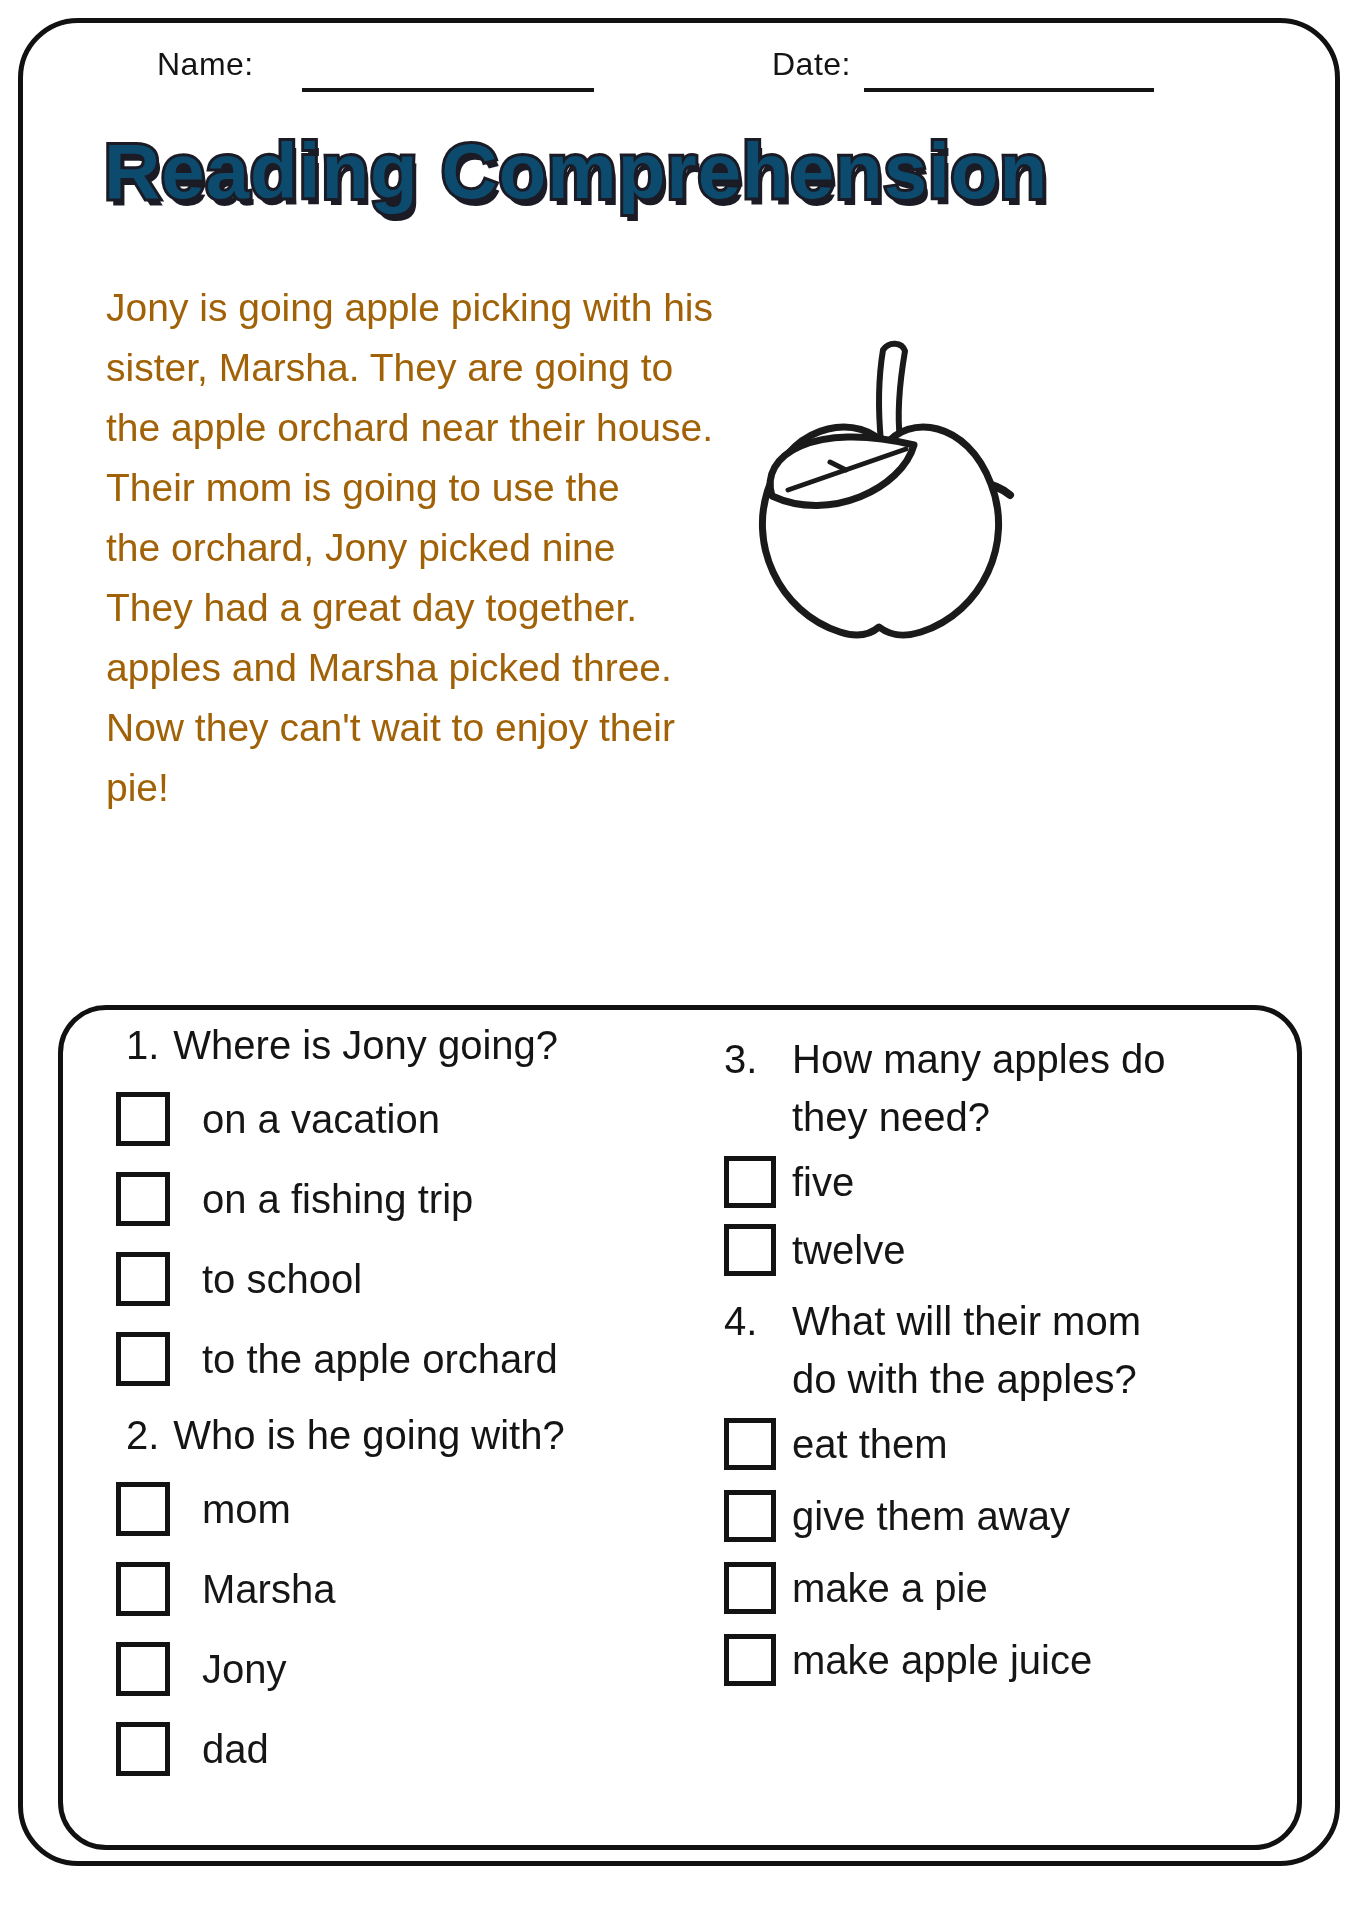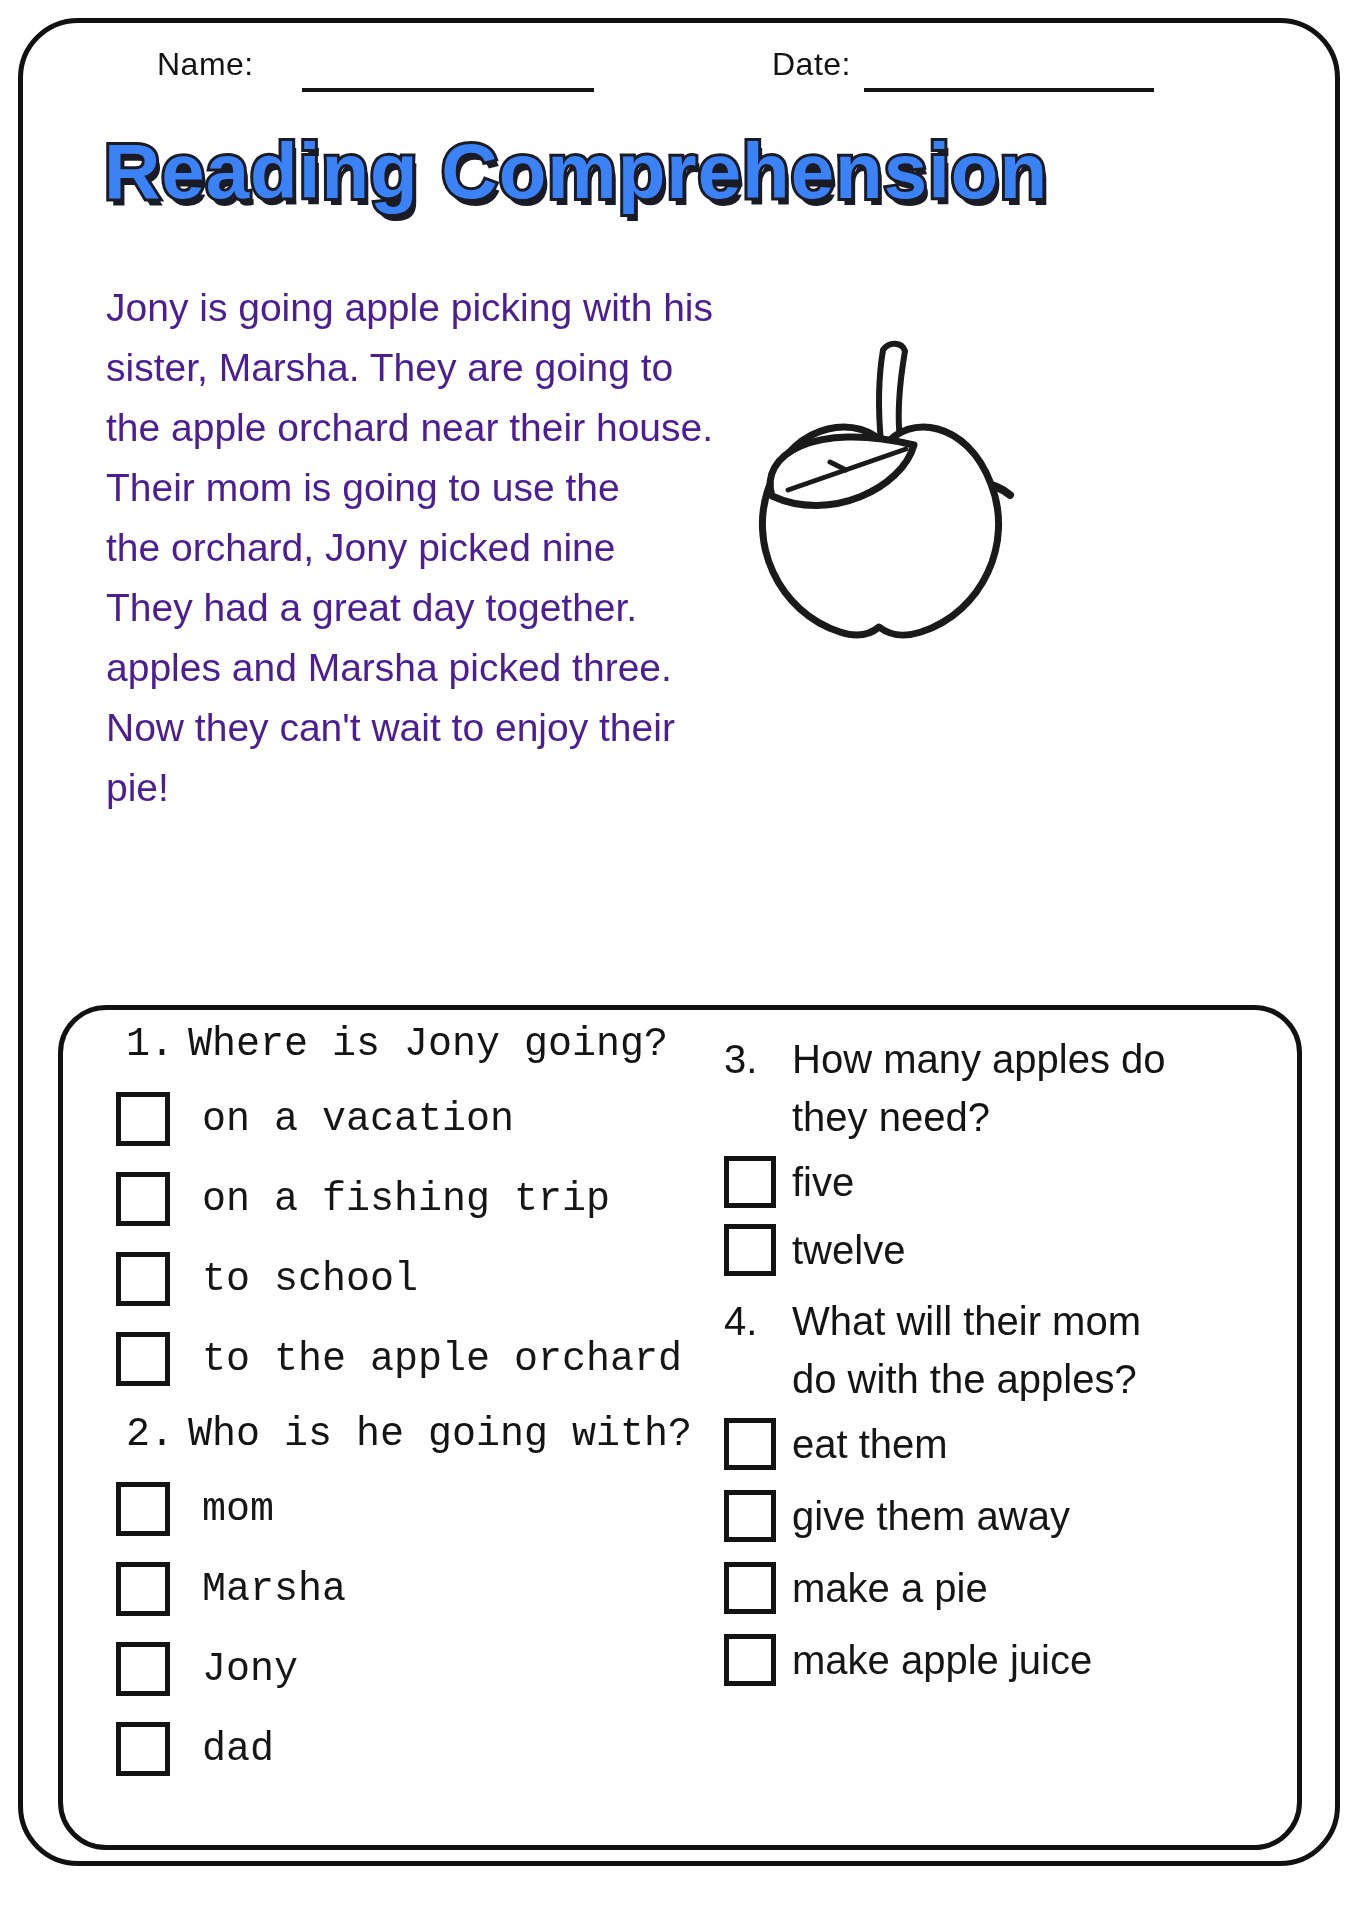--- a/index.html
+++ b/index.html
@@ -23,30 +23,30 @@
     position:absolute;left:104px;top:126px;width:1150px;
     font-size:78px;font-weight:900;letter-spacing:1px;
     color:#ffd401;
     -webkit-text-stroke:6px #1b1b26;
     paint-order:stroke fill;
     text-shadow:4px 7px 0 #1b1b26;
     white-space:nowrap;
   }
   
   .passage{position:absolute;left:106px;top:278px;}
-  .passage-line{font-size:39px;line-height:60px;white-space:nowrap;color:#4c1d95;}
+  .passage-line{font-size:39px;line-height:60px;white-space:nowrap;color:#a16207;}
   
   .apple-wrap{position:absolute;left:742px;top:336px;width:276px;height:320px;}
   
   .qbox{
     position:absolute;left:58px;top:1005px;width:1244px;height:845px;
     border:5px solid #111111;border-radius:48px;box-sizing:border-box;
   }
   .col{position:absolute;}
-  .col-left{left:116px;top:1022px;width:500px;font-family:Liberation Mono, monospace;}
+  .col-left{left:116px;top:1022px;width:500px;}
   .col-right{left:724px;top:1030px;width:566px;}
   .q-heading{position:relative;font-size:40px;color:#141414;}
   .col-left .q-heading{margin:0 0 24px 10px;line-height:46px;white-space:nowrap;}
   .col-left .q-heading.q2{margin-top:18px;}
   .q-num{display:inline-block;}
   .col-left .q-num{margin-right:14px;}
   .q-heading-multi{margin-bottom:10px;}
   .q-heading-multi .q-num{position:absolute;left:0;top:0;line-height:58px;}
   .q-heading-multi .q-lines{margin-left:68px;}
   .q-heading-multi .q-line{font-size:40px;line-height:58px;white-space:nowrap;}
@@ -67,21 +67,21 @@
 <body>
 
 <div class="sheet">
   <div class="page-border"></div>
 
   <span class="hdr-label name-label">Name:</span>
   <span class="write-line name-line"></span>
   <span class="hdr-label date-label">Date:</span>
   <span class="write-line date-line"></span>
 
-  <div class="title" style="color: #3b82f6; -webkit-text-stroke: 6px rgb(27, 27, 38); text-shadow: rgb(27, 27, 38) 4px 7px 0px;">Reading Comprehension</div>
+  <div class="title" style="color: #0c4a6e; -webkit-text-stroke: 6px rgb(27, 27, 38); text-shadow: rgb(27, 27, 38) 4px 7px 0px;">Reading Comprehension</div>
 
   <div class="passage">
     <div class="passage-line">Jony is going apple picking with his</div>
     <div class="passage-line">sister, Marsha. They are going to</div>
     <div class="passage-line">the apple orchard near their house.</div>
     <div class="passage-line">Their mom is going to use the</div>
     <div class="passage-line">the orchard, Jony picked nine</div>
     <div class="passage-line">They had a great day together.</div>
     <div class="passage-line">apples and Marsha picked three.</div>
     <div class="passage-line">Now they can't wait to enjoy their</div>

